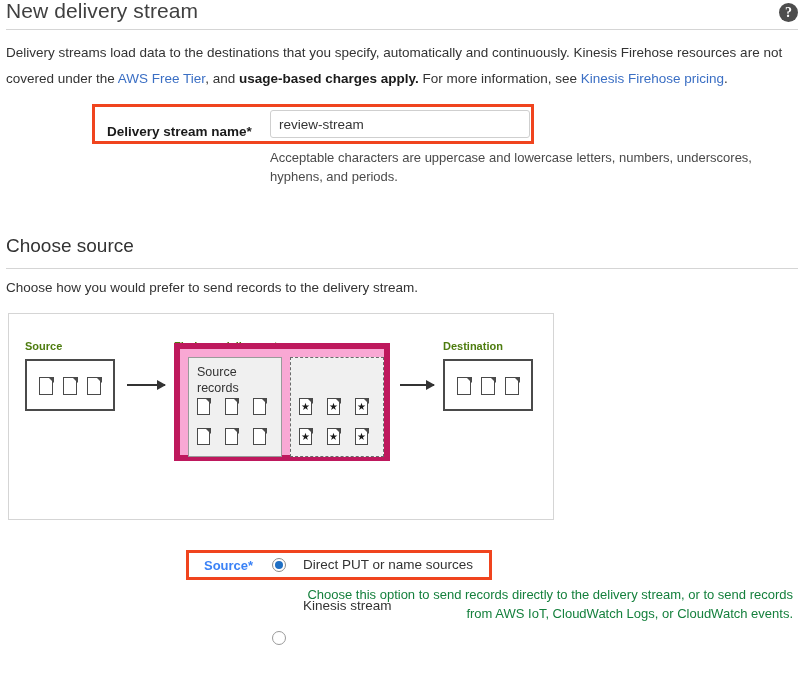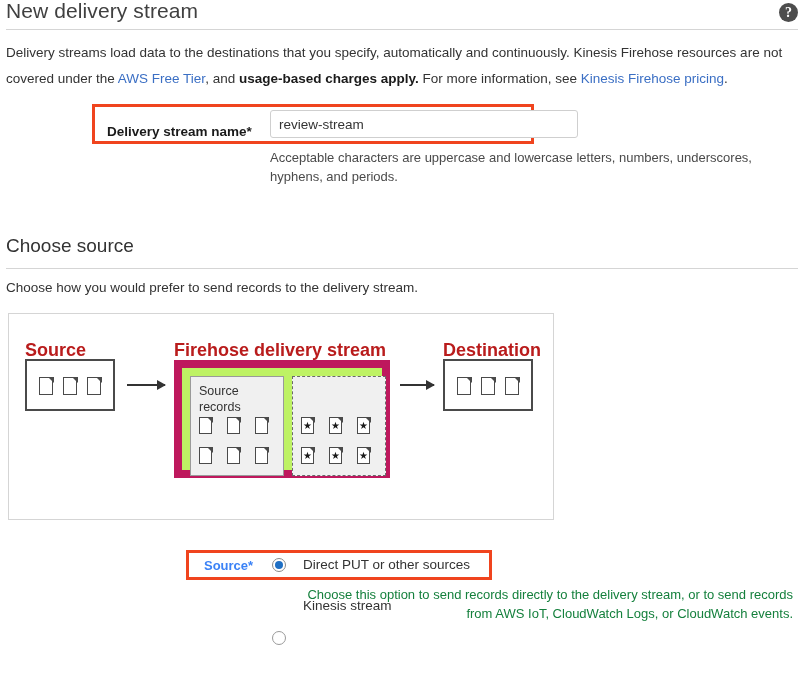--- a/index.html
+++ b/index.html
@@ -84,21 +84,21 @@
     left: 107px; top: 116px;
     font-size: 13.5px;
     font-weight: 700;
     color: #1a1a1a;
     white-space: nowrap;
     margin-top: 8px;
   }
   .name-input {
     position: absolute;
     left: 270px; top: 110px;
-    width: 308px; height: 28px;
+    width: 260px; height: 28px;
     box-sizing: border-box;
     border: 1px solid #cfcfcf;
     border-radius: 3px;
     background: #ffffff;
     font-family: "Liberation Sans", sans-serif;
     font-size: 13.5px;
     color: #333333;
     padding: 0 8px;
     outline: none;
   }
@@ -132,45 +132,45 @@
   .diagram {
     position: absolute;
     left: 8px; top: 313px;
     width: 546px; height: 207px;
     box-sizing: border-box;
     border: 1px solid #d5d5d5;
     background: #ffffff;
   }
   .dg-caption {
     position: absolute;
-    font-size: 18px;
+    font-size: 11px;
     font-weight: 700;
-    color: #b91c1c;
+    color: #4d7c0f;
     white-space: nowrap;
   }
   .cap-source { left: 16px; top: 26px; }
   .cap-firehose { left: 165px; top: 26px; text-align: center; }
   .cap-dest { left: 434px; top: 26px; }
 
   .box-plain {
     position: absolute;
     box-sizing: border-box;
     border: 2px solid #4a4a4a;
     background: #ffffff;
   }
   .src-box { left: 16px; top: 45px; width: 90px; height: 52px; }
   .dst-box { left: 434px; top: 45px; width: 90px; height: 52px; }
 
   .fh-box {
     position: absolute;
-    left: 165px; top: 46px;
+    left: 165px; top: 29px;
     width: 216px; height: 118px;
     box-sizing: border-box;
-    border: 8px solid #be185d;
-    background: #bef264;
+    border: 6px solid #be185d;
+    background: #f9a8d4;
   }
   .rec-group {
     position: absolute;
     top: 8px;
     width: 94px; height: 100px;
     box-sizing: border-box;
     background: #f0f0f0;
   }
   .rec-src {
     left: 8px;
@@ -366,17 +366,17 @@
     <div class="doc" style="left:12px;top:16px;"></div>
     <div class="doc" style="left:36px;top:16px;"></div>
     <div class="doc" style="left:60px;top:16px;"></div>
   </div>
 </div>
 
 <div class="source-highlight"></div>
 <div class="source-label">Source*</div>
 
 <div class="radio checked radio-1"></div>
-<div class="opt-label opt-1">Direct PUT or other sources</div>
+<div class="opt-label opt-1">Direct PUT or name sources</div>
 <div class="opt-desc">Choose this option to send records directly to the delivery stream, or to send records from AWS IoT, CloudWatch Logs, or CloudWatch events.</div>
 
 <div class="radio radio-2"></div>
 <div class="opt-label opt-2">Kinesis stream</div>
 
 </body></html>

